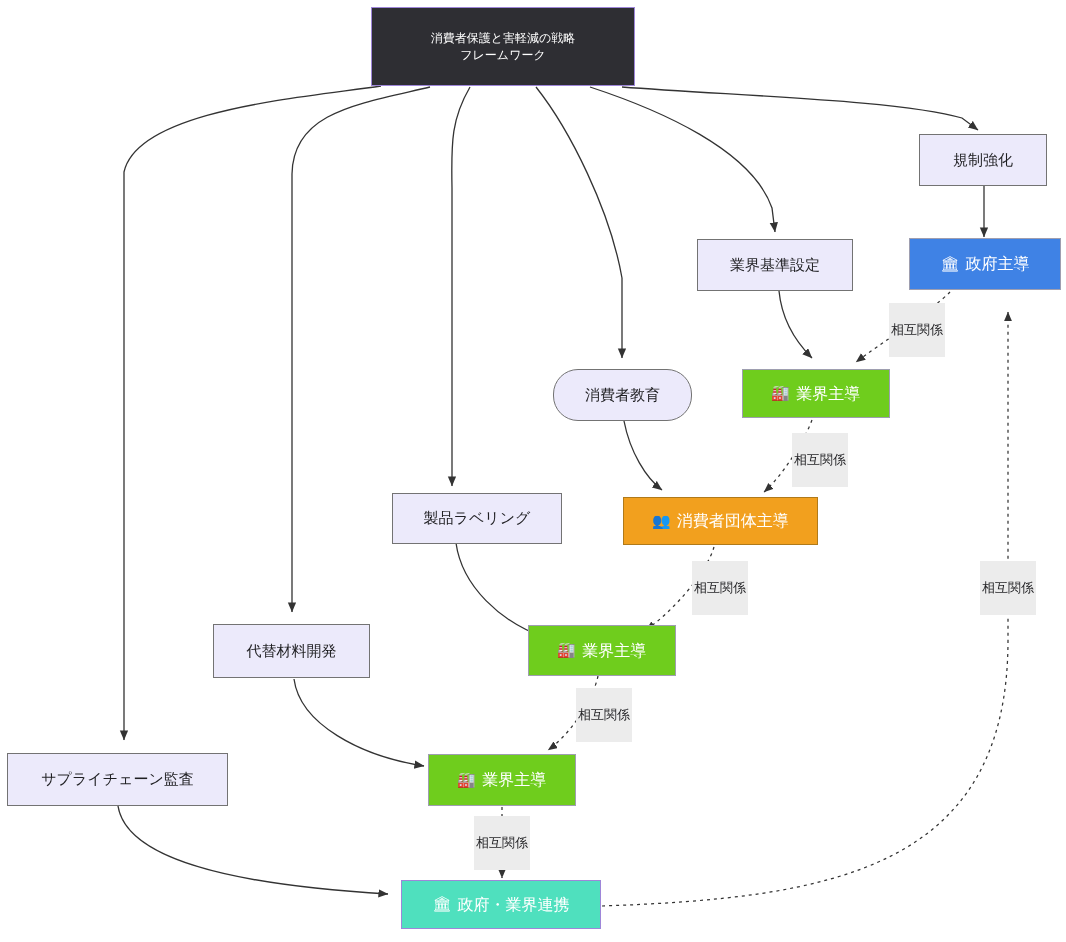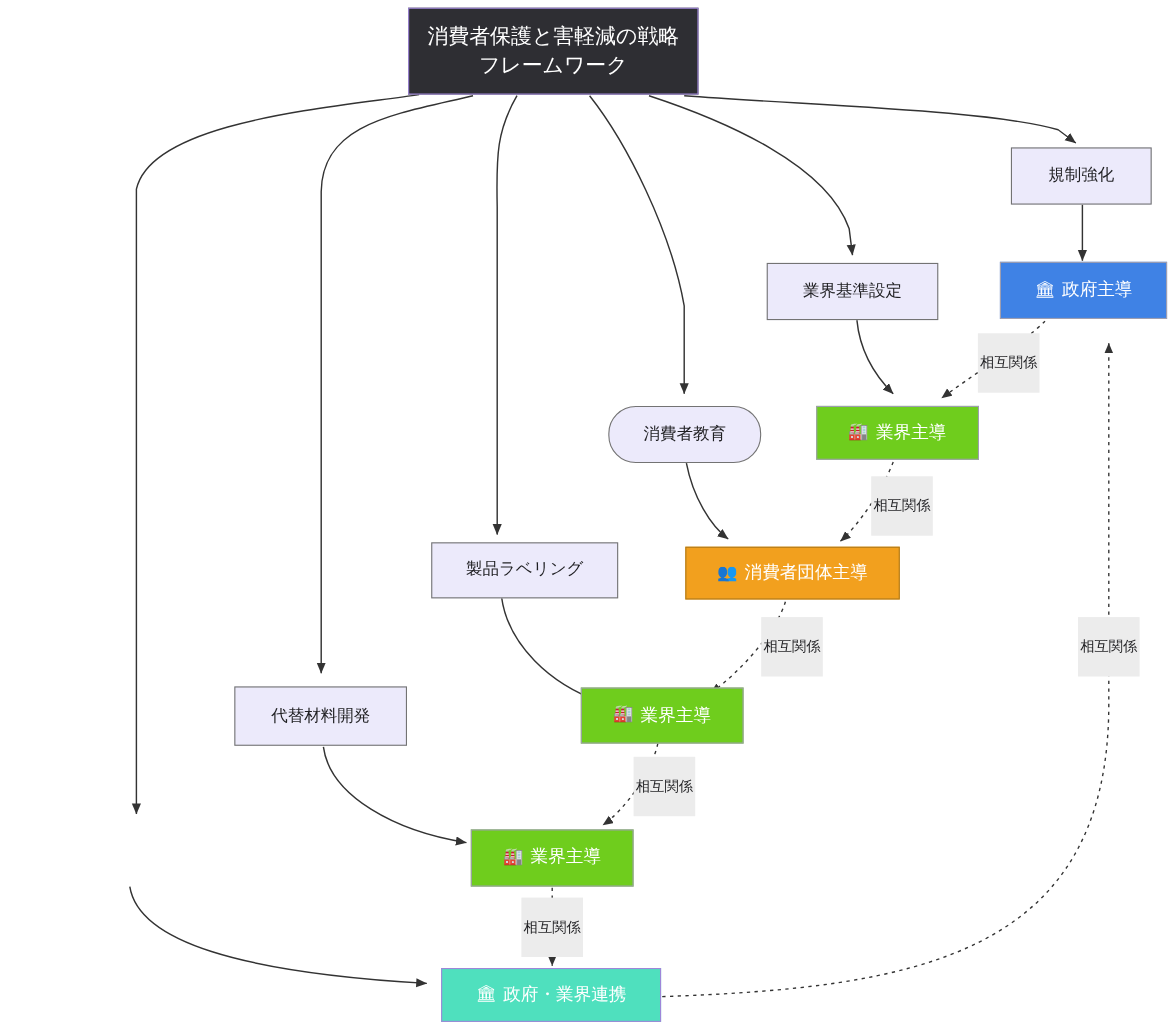--- a/index.html
+++ b/index.html
@@ -36,21 +36,21 @@
     z-index: 5;
   }
   .node .node-label {
     display: inline-block;
     white-space: pre-line;
   }
   .node-root {
     background: #2e2e33;
     border: 1px solid #9e86d9;
     color: #ffffff;
-    font-size: 19px;
+    font-size: 12px;
   }
   .node-plain {
     background: #eceafb;
     border: 1px solid #737373;
     color: #1f1f22;
     font-size: 15px;
   }
   .node-gov {
     background: #3f82e5;
     border: 1px solid #9e9eb0;
@@ -168,20 +168,23 @@
   </div>
 
   <div class="node node-plain" style="left:392px; top:493px; width:170px; height:51px;font-family:Liberation Serif, serif;">
     <span class="node-label">製品ラベリング</span>
   </div>
 
   <div class="node node-plain" style="left:213px; top:624px; width:157px; height:54px;">
     <span class="node-label">代替材料開発</span>
   </div>
 
+  <div class="node node-plain" style="left:7px; top:753px; width:221px; height:53px;">
+    <span class="node-label">サプライチェーン監査</span>
+  </div>
 
   <div class="node node-gov" style="left:909px; top:238px; width:152px; height:52px;">
     <span class="node-icon">🏛</span>
     <span class="node-label">政府主導</span>
   </div>
 
   <div class="node node-industry" style="left:742px; top:369px; width:148px; height:49px;">
     <span class="node-icon">🏭</span>
     <span class="node-label">業界主導</span>
   </div>

